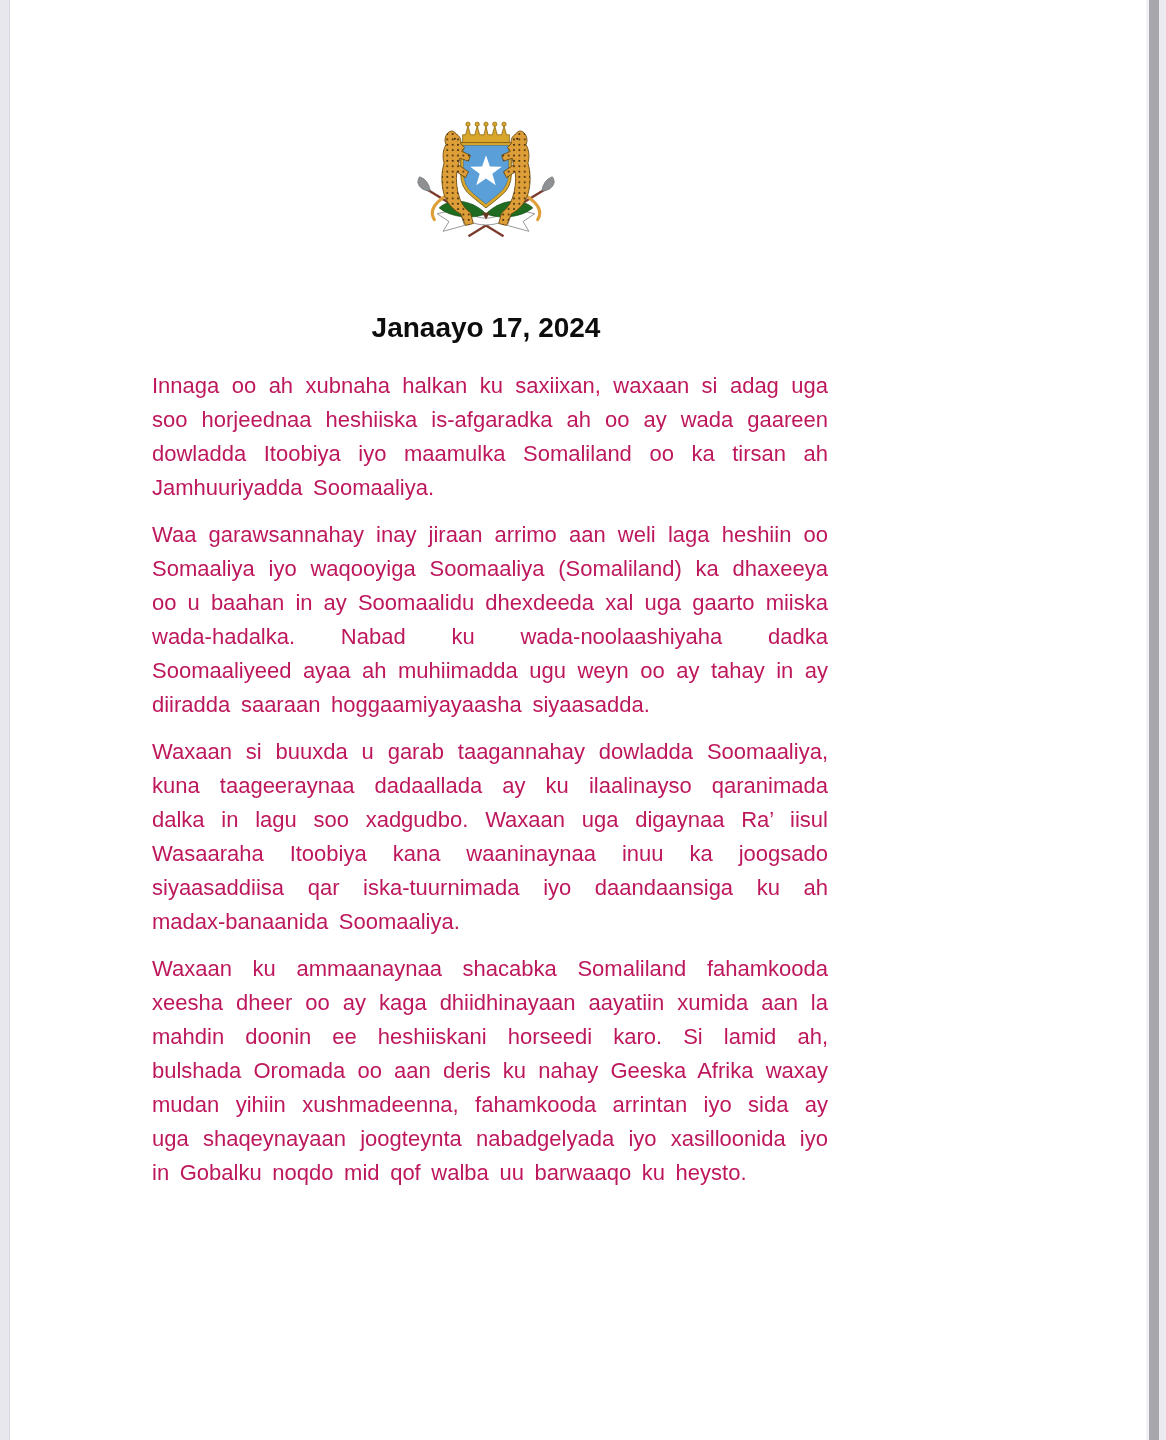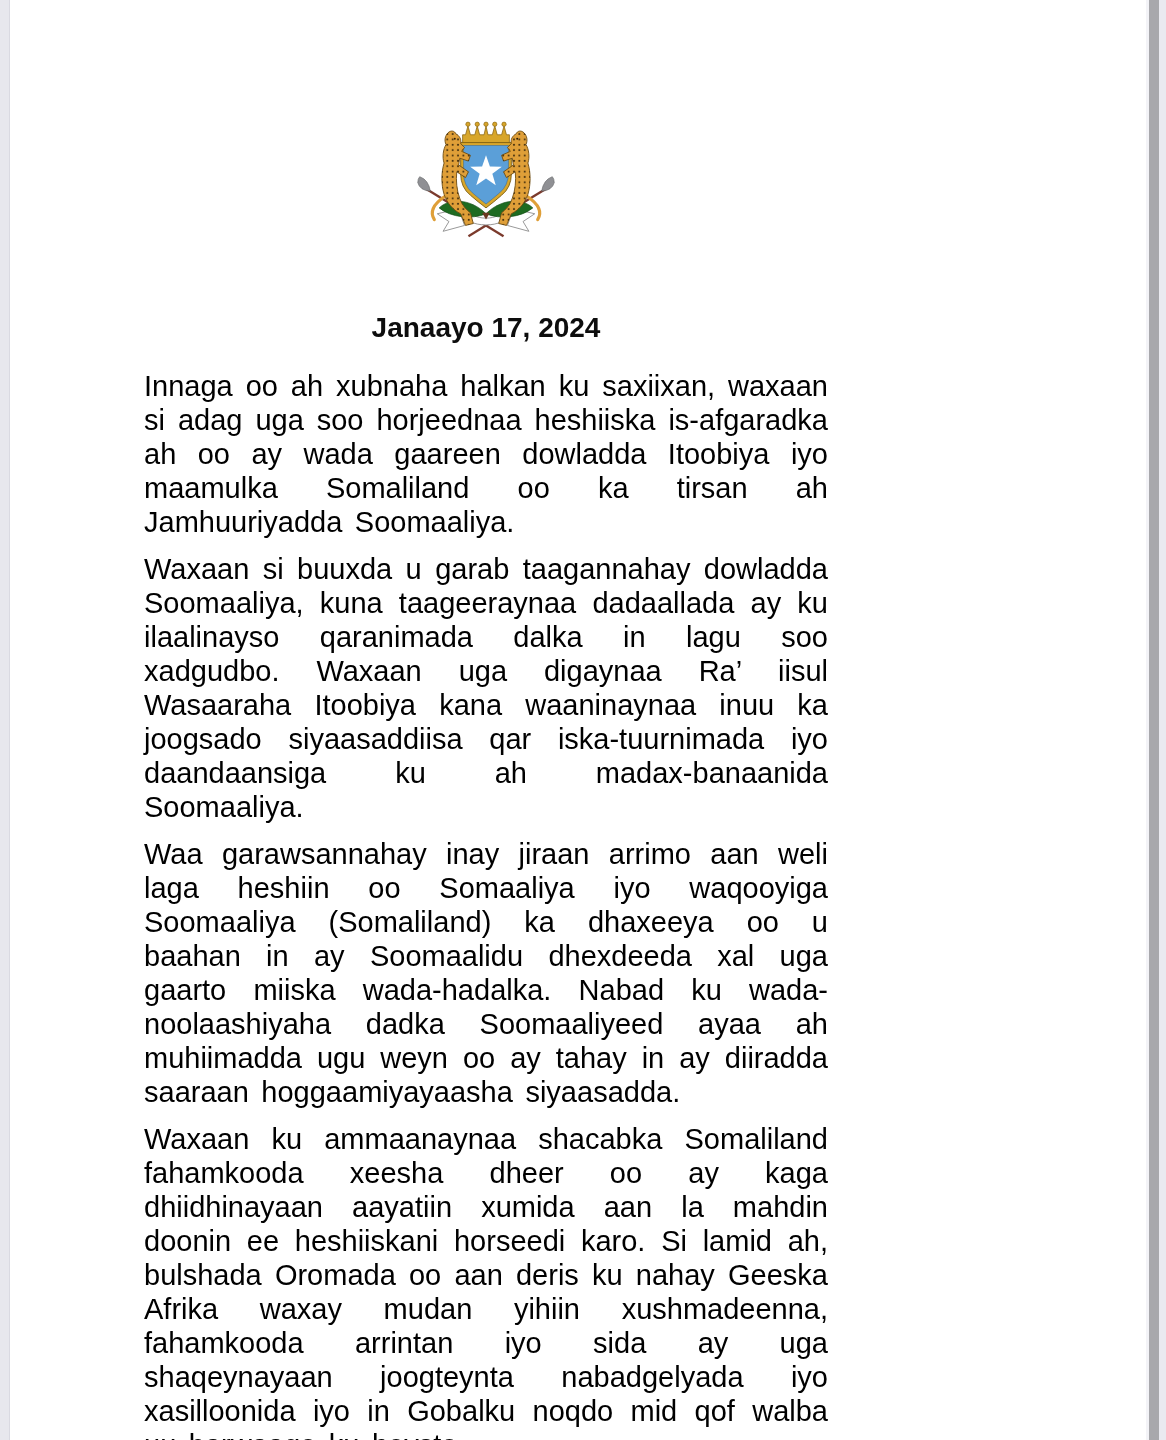--- a/index.html
+++ b/index.html
@@ -44,26 +44,26 @@
     line-height: 34px;
     font-weight: bold;
     text-align: center;
     color: #0d0d0d;
     letter-spacing: 0px;
   }
   .body-text {
     margin: 24px 144px 0 140px;
   }
   .body-text p {
-    margin: 0 0 13px 4px;
-    font-size: 29px;
+    margin: 0 0 13px 12px;
+    font-size: 22px;
     line-height: 34px;
     text-align: justify;
     word-spacing: 4.5px;
-    color: #000000;
+    color: #be185d;
   }
 </style>
 </head>
 <body>
 
 <div class="edge-left"></div>
 <div class="edge-right"></div>
 
 <div class="content">
 
@@ -118,18 +118,18 @@
         </g>
       </g>
       <use href="#leopardL" transform="translate(160,0) scale(-1,1)"></use>
     </svg>
   </div>
 
   <h1 class="date-heading">Janaayo 17, 2024</h1>
 
   <div class="body-text">
     <p>Innaga oo ah xubnaha halkan ku saxiixan, waxaan si adag uga soo horjeednaa heshiiska is-afgaradka ah oo ay wada gaareen dowladda Itoobiya iyo maamulka Somaliland oo ka tirsan ah Jamhuuriyadda Soomaaliya.</p>
+    <p>Waa garawsannahay inay jiraan arrimo aan weli laga heshiin oo Somaaliya iyo waqooyiga Soomaaliya (Somaliland) ka dhaxeeya oo u baahan in ay Soomaalidu dhexdeeda xal uga gaarto miiska wada-hadalka. Nabad ku wada-noolaashiyaha dadka Soomaaliyeed ayaa ah muhiimadda ugu weyn oo ay tahay in ay diiradda saaraan hoggaamiyayaasha siyaasadda.</p>
     <p>Waxaan si buuxda u garab taagannahay dowladda Soomaaliya, kuna taageeraynaa dadaallada ay ku ilaalinayso qaranimada dalka in lagu soo xadgudbo. Waxaan uga digaynaa Ra’ iisul Wasaaraha Itoobiya kana waaninaynaa inuu ka joogsado siyaasaddiisa qar iska-tuurnimada iyo daandaansiga ku ah madax-banaanida Soomaaliya.</p>
-    <p>Waa garawsannahay inay jiraan arrimo aan weli laga heshiin oo Somaaliya iyo waqooyiga Soomaaliya (Somaliland) ka dhaxeeya oo u baahan in ay Soomaalidu dhexdeeda xal uga gaarto miiska wada-hadalka. Nabad ku wada-noolaashiyaha dadka Soomaaliyeed ayaa ah muhiimadda ugu weyn oo ay tahay in ay diiradda saaraan hoggaamiyayaasha siyaasadda.</p>
     <p>Waxaan ku ammaanaynaa shacabka Somaliland fahamkooda xeesha dheer oo ay kaga dhiidhinayaan aayatiin xumida aan la mahdin doonin ee heshiiskani horseedi karo. Si lamid ah, bulshada Oromada oo aan deris ku nahay Geeska Afrika waxay mudan yihiin xushmadeenna, fahamkooda arrintan iyo sida ay uga shaqeynayaan joogteynta nabadgelyada iyo xasilloonida iyo in Gobalku noqdo mid qof walba uu barwaaqo ku heysto.</p>
   </div>
 
 </div>
 
 </body></html>

